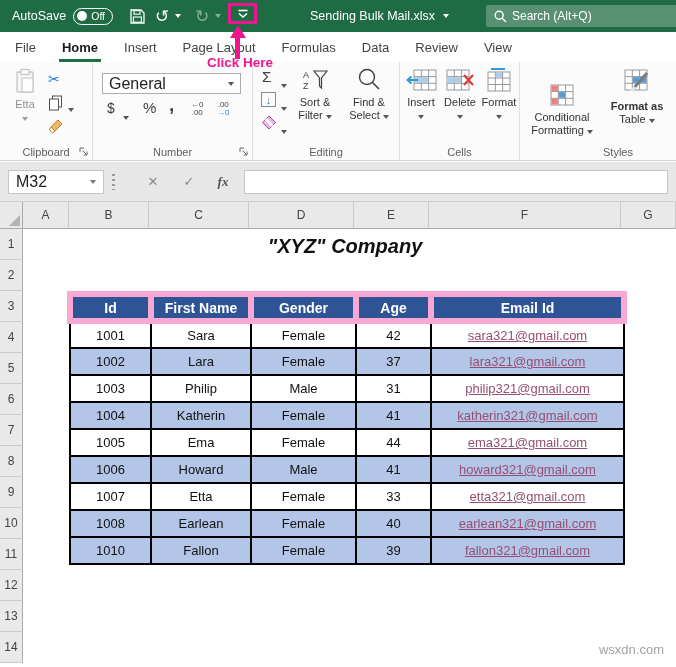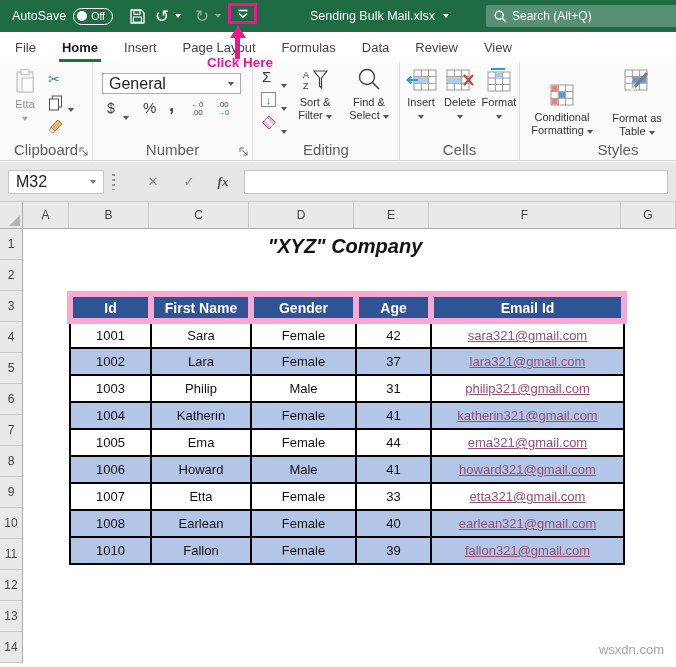--- a/index.html
+++ b/index.html
@@ -28,21 +28,21 @@
   
   .tabsrow { position:absolute; left:0; top:32px; width:676px; height:30px; background:#fff; display:flex; align-items:center; padding-left:2px; }
   .tab { font-size:13px; color:#444; padding:0 13px; height:30px; display:flex; align-items:center; position:relative; cursor:default; }
   .tab.active { color:#1a1a1a; font-weight:bold; }
   .tab.active::after { content:""; position:absolute; left:10px; right:10px; bottom:0; height:3px; background:#1E7145; }
 
   
   .ribbon { position:absolute; left:0; top:62px; width:676px; height:99px; background:#FBFBFB; border-bottom:1px solid #D5D5D5; }
   .rgroup { position:absolute; top:0; height:99px; border-right:1px solid #E0E0E0; }
   .rgroup.last { border-right:none; }
-  .glabel { position:absolute; bottom:3px; left:0; right:0; text-align:center; font-size:15px; color:#605E5C; }
+  .glabel { position:absolute; bottom:3px; left:0; right:0; text-align:center; font-size:11px; color:#605E5C; }
   .launcher { position:absolute; right:4px; bottom:5px; }
   .bigbtn { position:absolute; text-align:center; color:#333; font-size:11px; }
   .bigbtn .l1,.bigbtn .l2 { line-height:13px; white-space:nowrap; }
   .bb-chev { margin:3px auto 0; color:#555; }
   .inline-chev { margin-left:3px; color:#555; }
   .smallicon { position:absolute; font-size:13px; color:#404040; line-height:1; }
   .numfmt { position:absolute; left:9px; top:11px; width:139px; height:21px; background:#fff; border:1px solid #ACACAC; font-size:16px; color:#222; display:flex; align-items:center; padding:0 6px; justify-content:space-between; }
   .decbtn { position:absolute; font-size:8px; line-height:8px; color:#444; text-align:center; }
   .decbtn .arr { color:#2E75B6; }
   .glyphbtn { position:absolute; color:#404040; }
@@ -293,21 +293,21 @@
       </div>
       <div class="bigbtn" style="left:84px;top:6px;width:66px;">
         <svg width="28" height="24" viewBox="0 0 28 24" style="margin:0 auto;">
           <rect x="2" y="2" width="22" height="20" fill="#fff" stroke="#999"></rect>
           <path d="M2 8.6 h22 M2 15.3 h22 M9.3 2 v20 M16.6 2 v20" stroke="#999" fill="none"></path>
           <rect x="9.8" y="9.1" width="6.3" height="5.7" fill="#5B9BD5"></rect>
           <rect x="16.9" y="9.1" width="6.6" height="5.7" fill="#5B9BD5"></rect>
           <path d="M10 21 L24 5" stroke="#7B7B7B" stroke-width="3"></path>
           <path d="M8 23 L12 19" stroke="#E8E8E8" stroke-width="3"></path>
         </svg>
-        <div class="l1" style="margin-top:20px;">Format as</div>
+        <div class="l1" style="margin-top:8px;font-weight:bold;">Format as</div>
         <div class="l2"><span>Table</span><span class="chev inline-chev"></span></div>
       </div>
       <div class="glabel" style="left:40px;right:0;">Styles</div>
     </div>
   </div>
 
   <div class="fbar">
     <div class="namebox">
       <span>M32</span>
       <span class="chev" style="color:#777;"></span>

